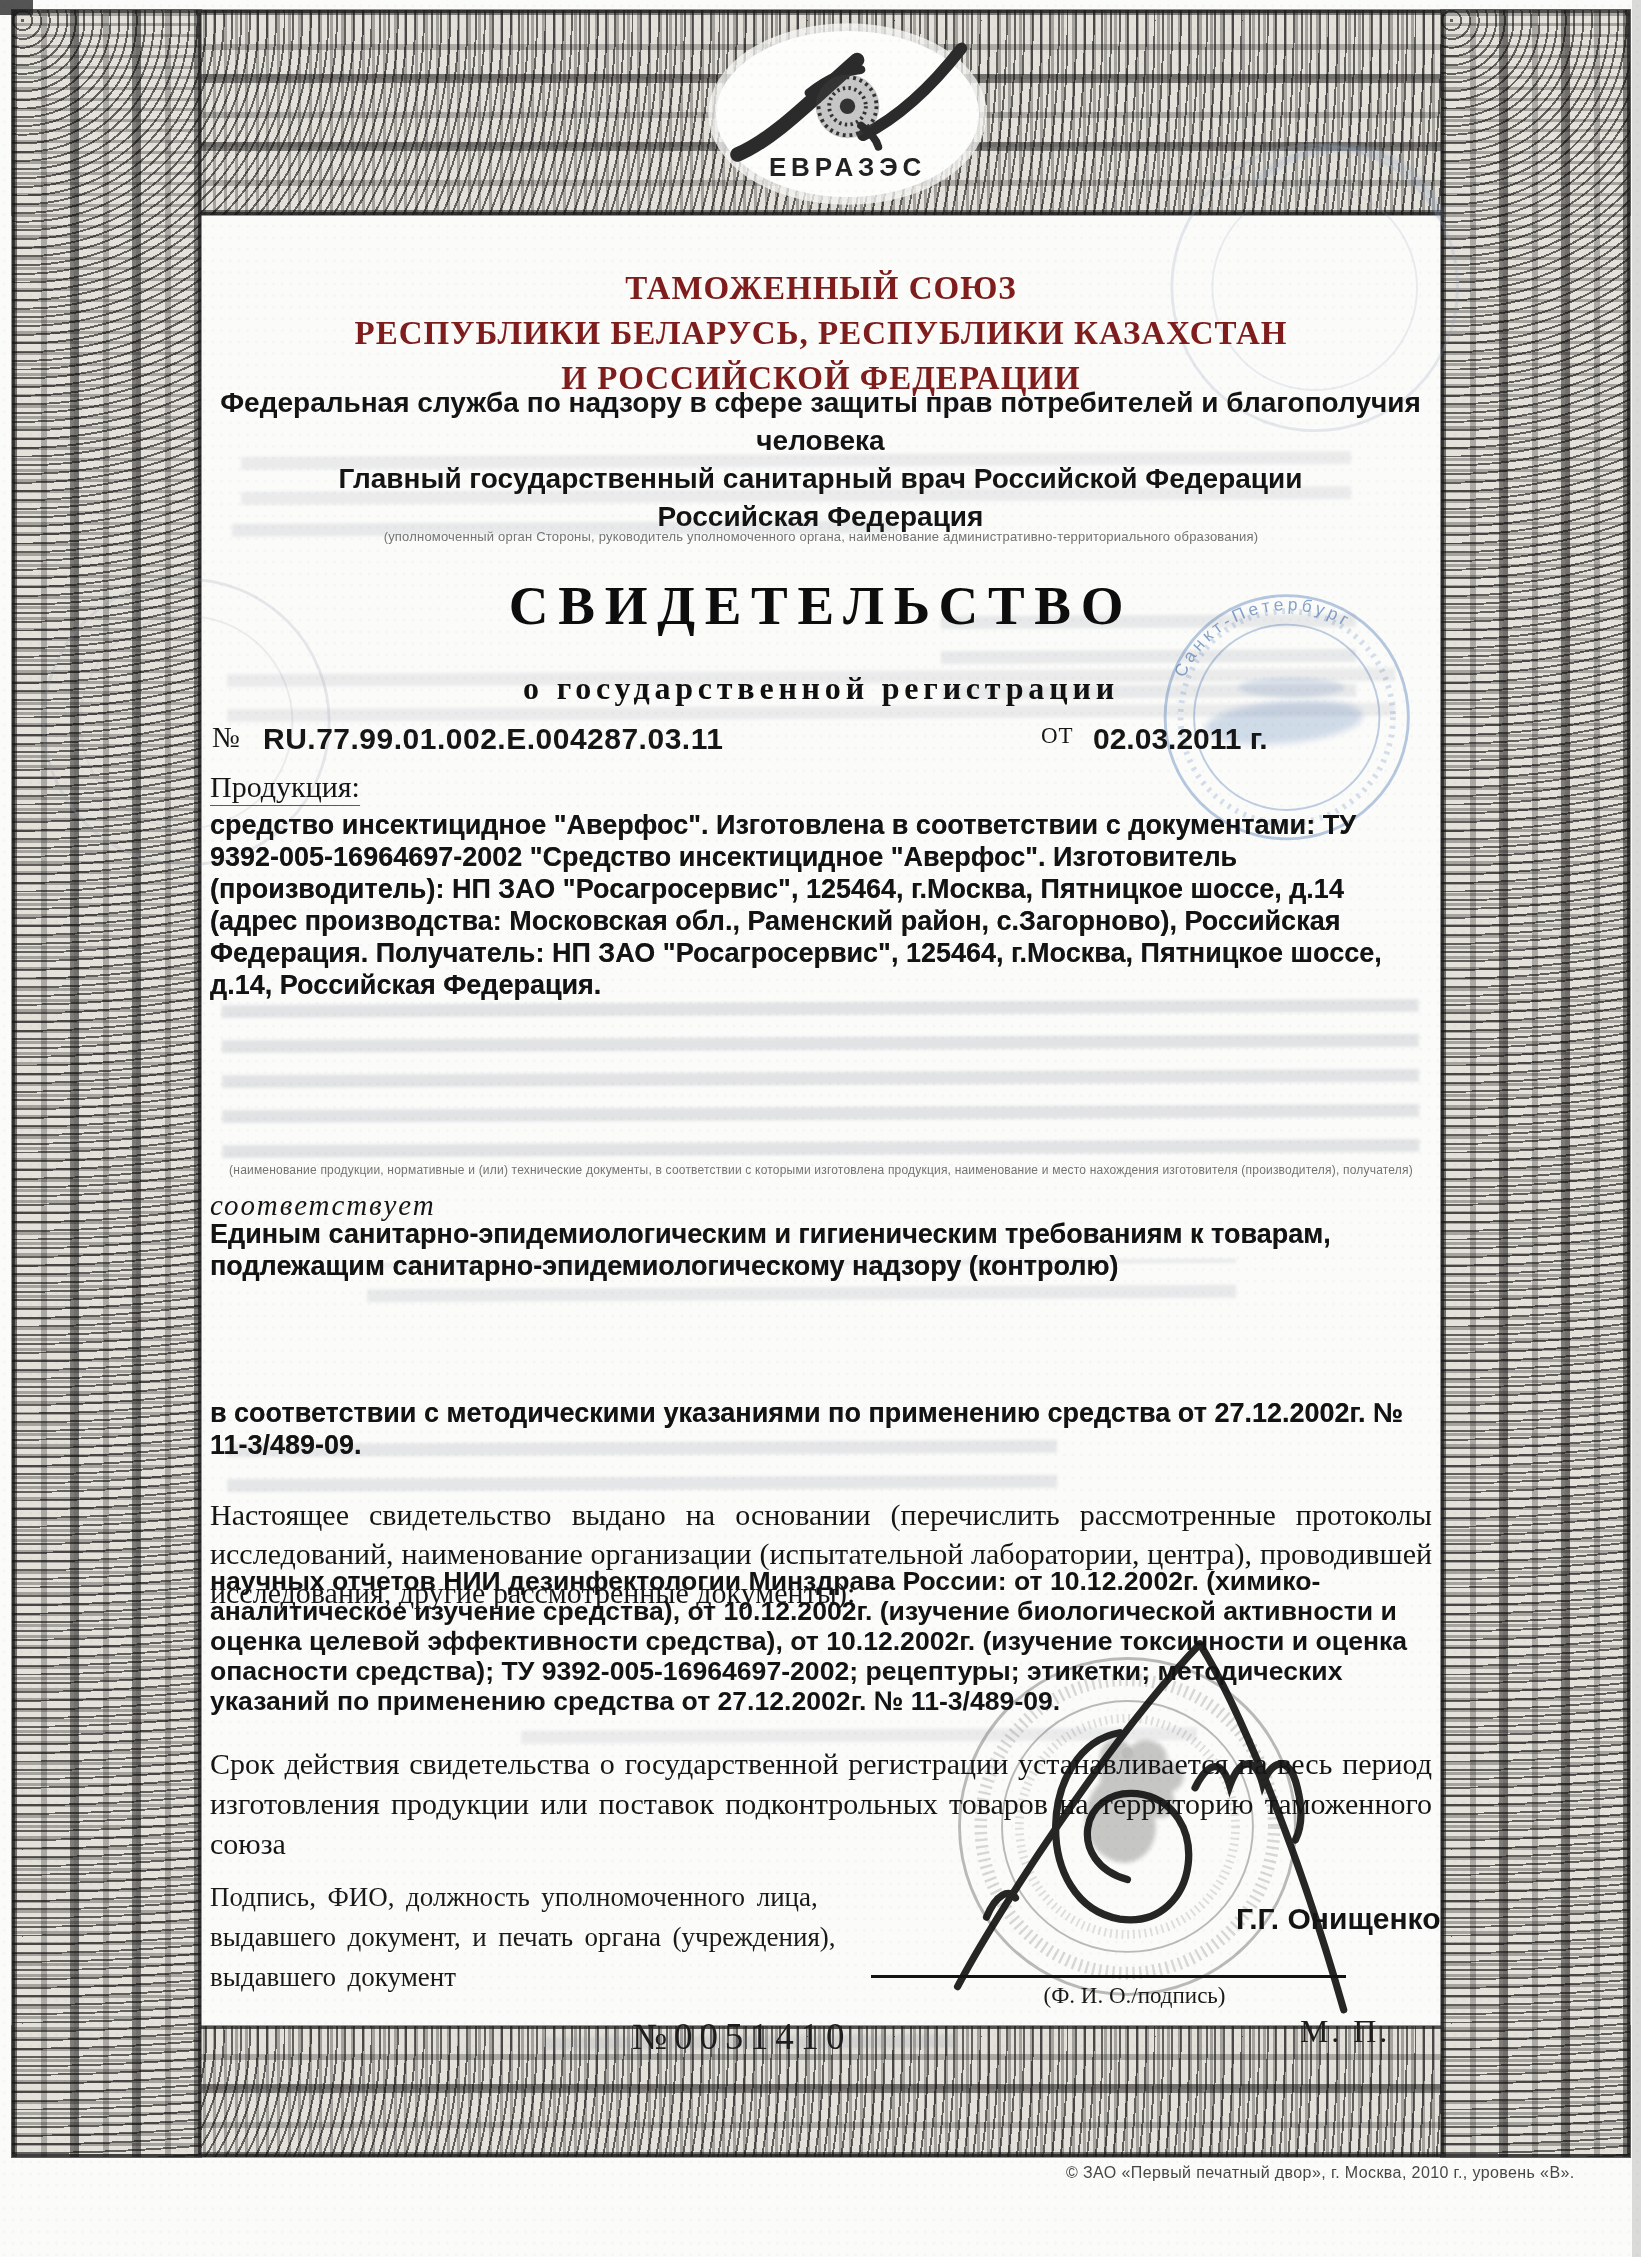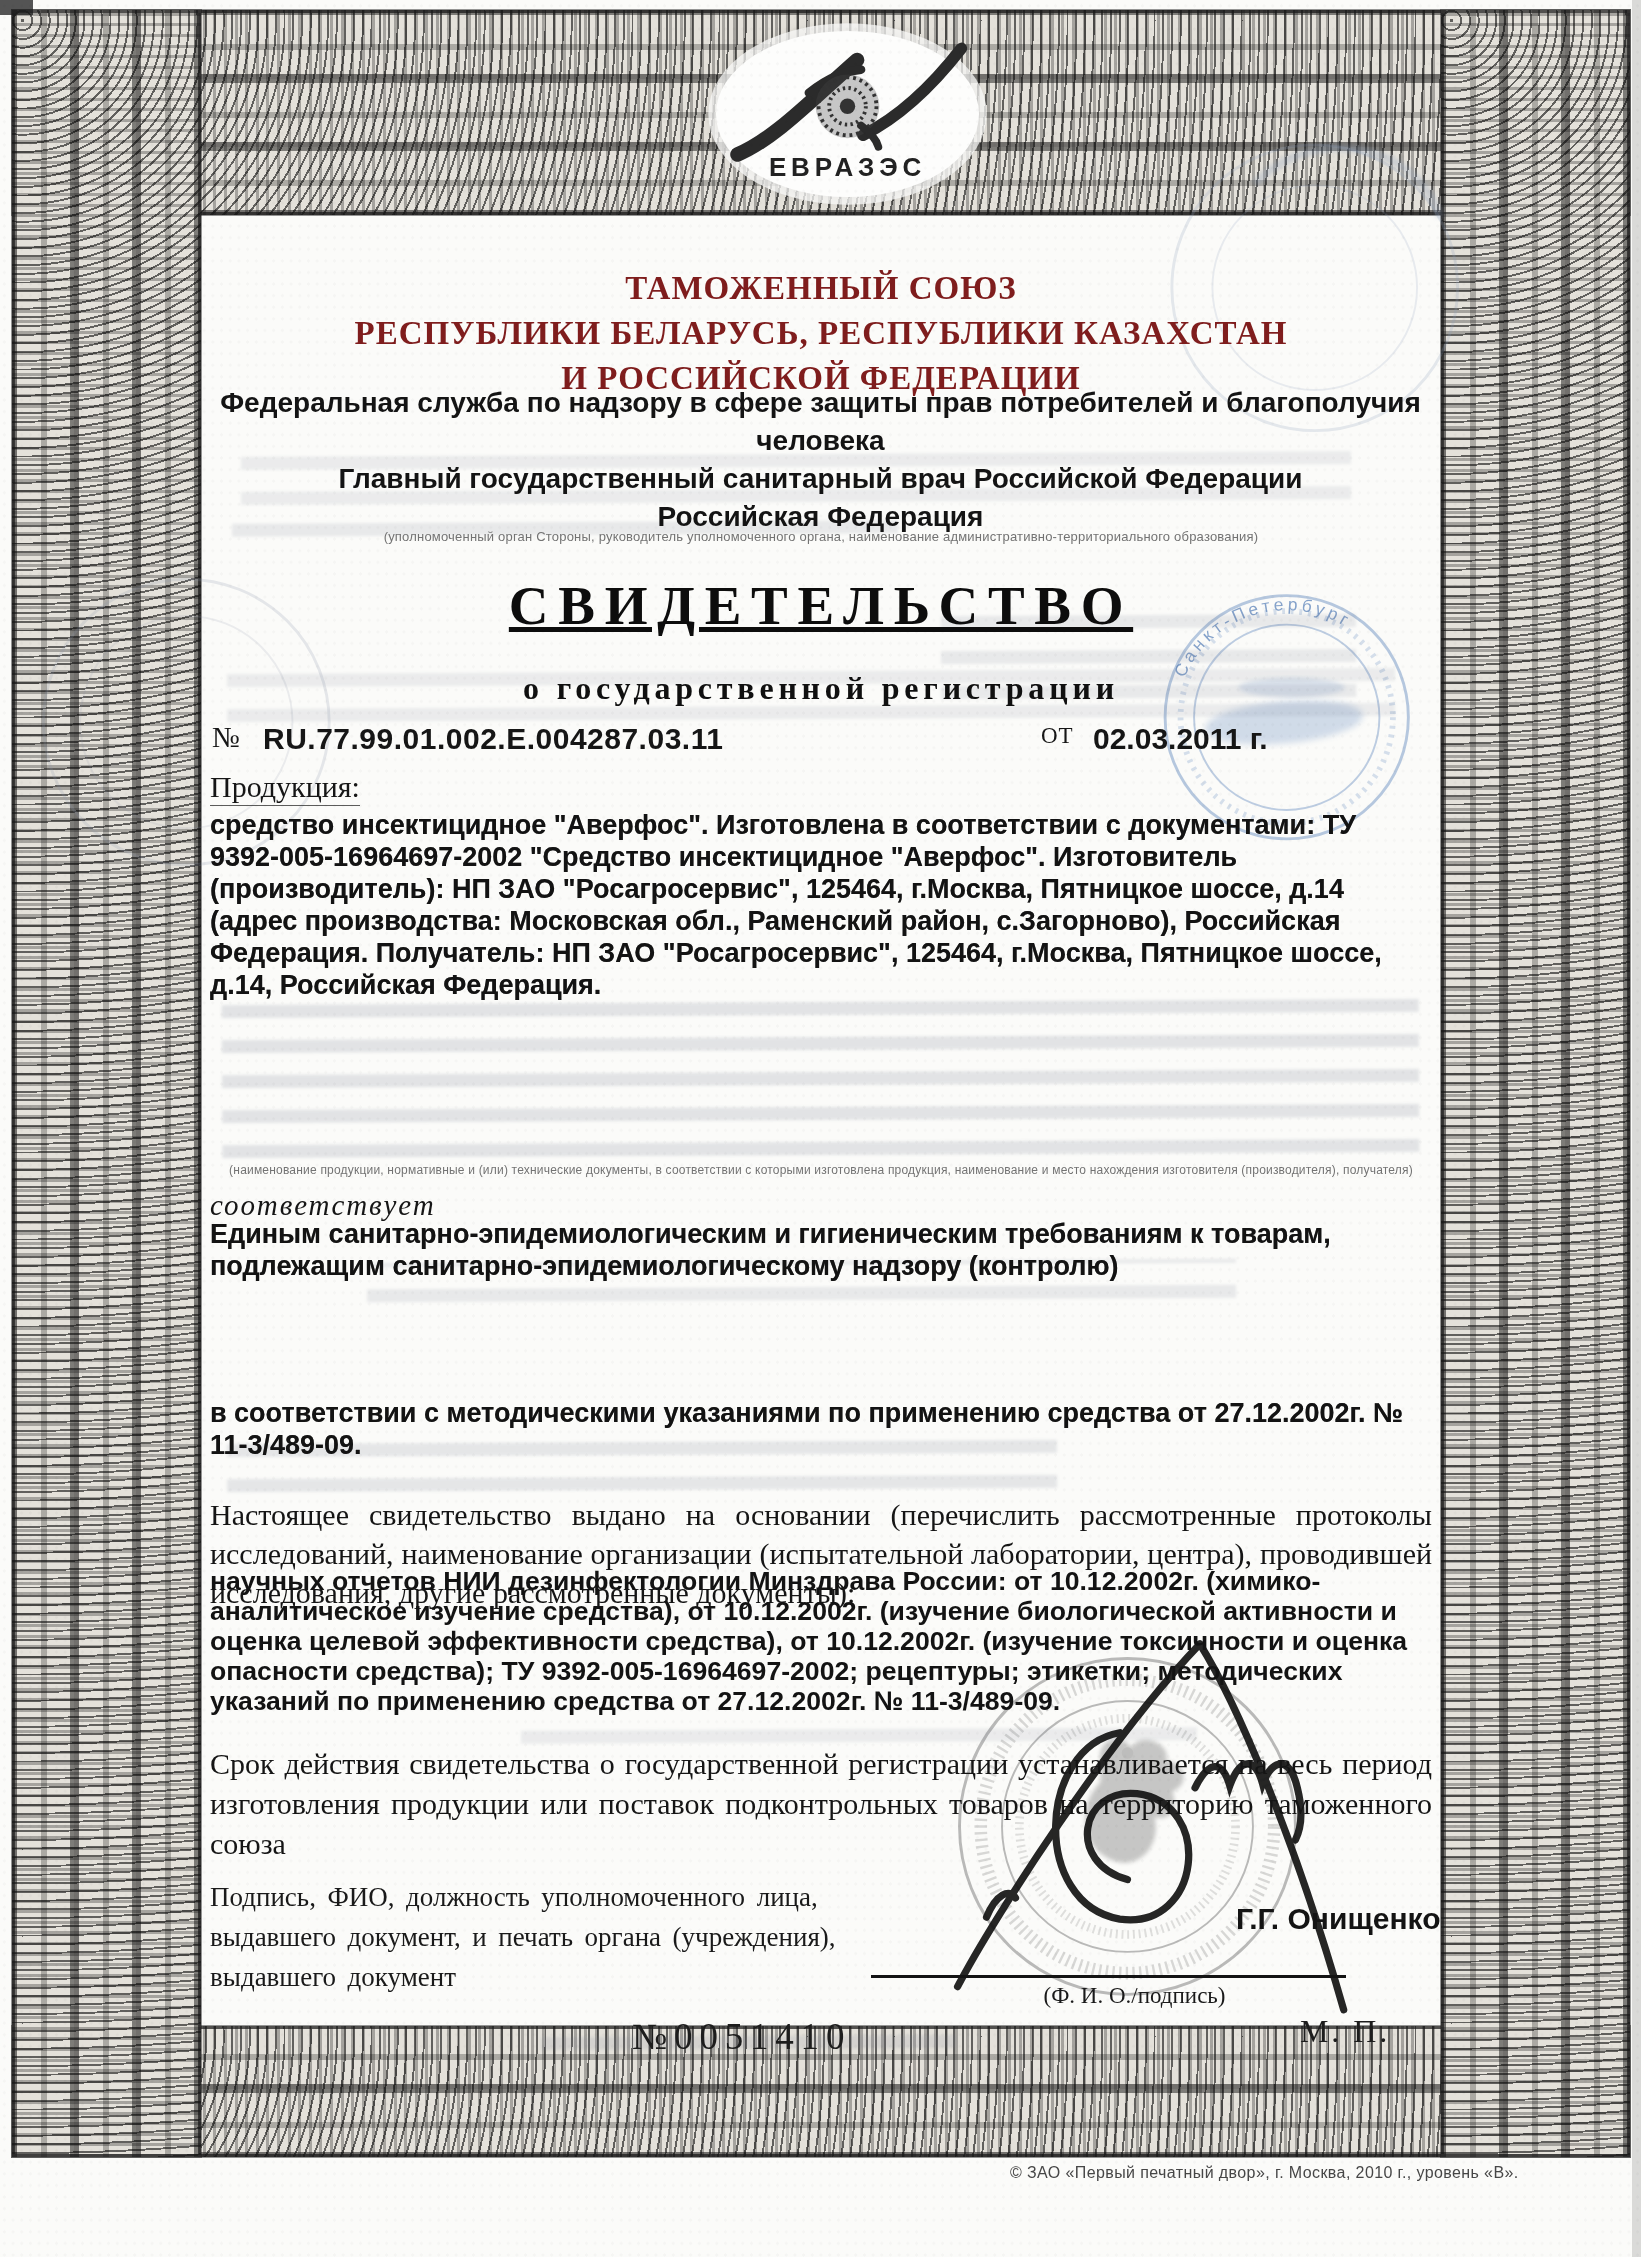--- a/index.html
+++ b/index.html
@@ -17,21 +17,21 @@
   .lace-v{background-image:
     repeating-radial-gradient(circle at 10.6px 10.6px, rgba(10,10,10,.6) 0 1.9px, transparent 1.9px 8.7px),
     repeating-linear-gradient(0deg, rgba(20,20,20,.3) 0 2.9px, transparent 2.9px 10.6px),
     repeating-linear-gradient(90deg, rgba(0,0,0,.5) 0 4.8px, transparent 4.8px 29px, rgba(0,0,0,.25) 29px 35px, transparent 35px 58px, rgba(0,0,0,.45) 58px 62px);}
   
   .abs{position:absolute;z-index:4;}
   .center{text-align:center;}
   .h-serif{font:700 33px/45px "Liberation Serif","DejaVu Serif",serif;letter-spacing:1px;color:#7f1d1d;}
   .h-sans{font:700 28px/38px "Liberation Sans","DejaVu Sans",sans-serif;color:#141414;}
   .note{font:400 13px/16.4px "Liberation Sans","DejaVu Sans",sans-serif;color:#737373;letter-spacing:0.2px;}
-  .title-main{font:700 55px/58px "Liberation Serif","DejaVu Serif",serif;letter-spacing:9.7px;color:#0d0d0d;text-decoration:underline;}
+  .title-main{font:700 55px/58px "Liberation Serif","DejaVu Serif",serif;letter-spacing:9.7px;color:#0d0d0d;}
   .title-sub{font:700 32px/37px "Liberation Serif","DejaVu Serif",serif;letter-spacing:4.8px;color:#101010;}
   .num-label{font:400 29px/33px "Liberation Serif","DejaVu Serif",serif;}
   .num{font:700 30px/33px "Liberation Sans","DejaVu Sans",sans-serif;letter-spacing:0.5px;}
   .date-label{font:400 23px/33px "Liberation Serif","DejaVu Serif",serif;text-transform:uppercase;letter-spacing:1px;}
   .date{font:700 30px/33px "Liberation Sans","DejaVu Sans",sans-serif;}
   .prod-label{font:400 30px/33px "Liberation Serif","DejaVu Serif",serif;border-bottom:1.9px solid rgba(25,25,25,.7);padding-bottom:2px;}
   .body-sans{font:700 27px/32px "Liberation Sans","DejaVu Sans",sans-serif;color:#131313;text-shadow:0 0 0.5px rgba(0,0,0,.55);}
   .body-sans-sm{font:700 26.6px/30px "Liberation Sans","DejaVu Sans",sans-serif;color:#131313;}
   .body-serif{font:400 30px/40px "Liberation Serif","DejaVu Serif",serif;text-align:justify;color:#151515;}
   .word-serif{font:400 29px/33px "Liberation Serif","DejaVu Serif",serif;letter-spacing:1.9px;}
@@ -180,18 +180,18 @@
   <svg class="siglayer" width="1641" height="2257" viewBox="0 0 1700 2338">
     <g stroke="#141414" stroke-width="7.5" fill="none" stroke-linecap="round" opacity=".92">
       <path d="M992 2058 C 1030 1985 1150 1800 1243 1703"></path>
       <path d="M1243 1703 C 1280 1762 1340 1900 1392 2082"></path>
       <path d="M1160 1795 C 1075 1810 1068 1972 1160 1988 C 1245 2000 1258 1868 1178 1858 C 1118 1852 1105 1930 1168 1947"></path>
       <path d="M1238 1852 C 1252 1824 1266 1822 1274 1850 C 1284 1822 1300 1818 1308 1848 C 1318 1822 1336 1818 1344 1852 C 1350 1876 1348 1894 1342 1906"></path>
       <path d="M1022 1986 C 1032 1962 1046 1956 1052 1966"></path>
     </g>
   </svg>
 
-  <div class="abs footer" style="left:1010px;top:2163px;">© ЗАО «Первый печатный двор», г. Москва, 2010 г., уровень «В».</div>
+  <div class="abs footer" style="left:1066px;top:2163px;">© ЗАО «Первый печатный двор», г. Москва, 2010 г., уровень «В».</div>
 
   <div class="scan-edge"></div>
   <div class="corner-mark"></div>
 </div>
 
 
 </body></html>

